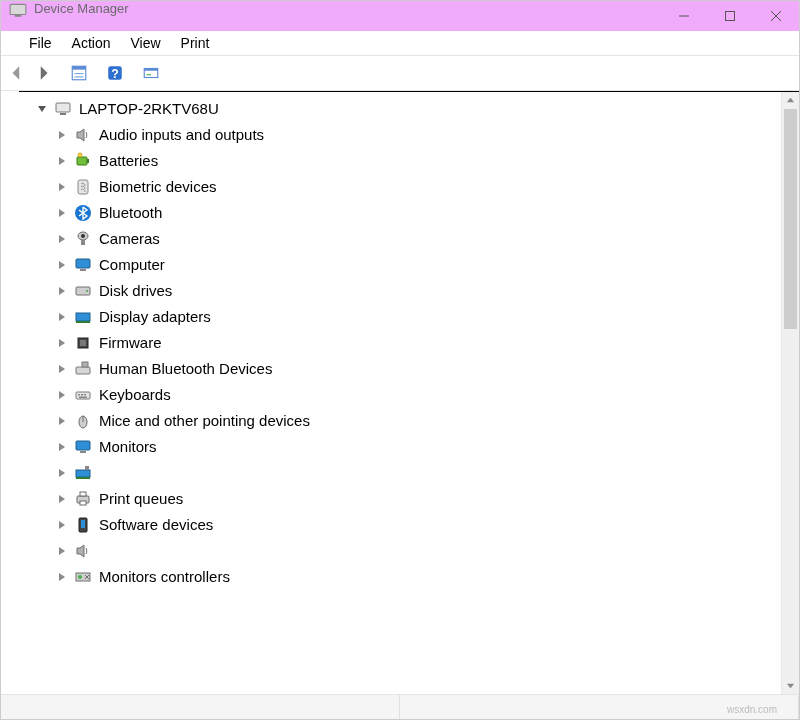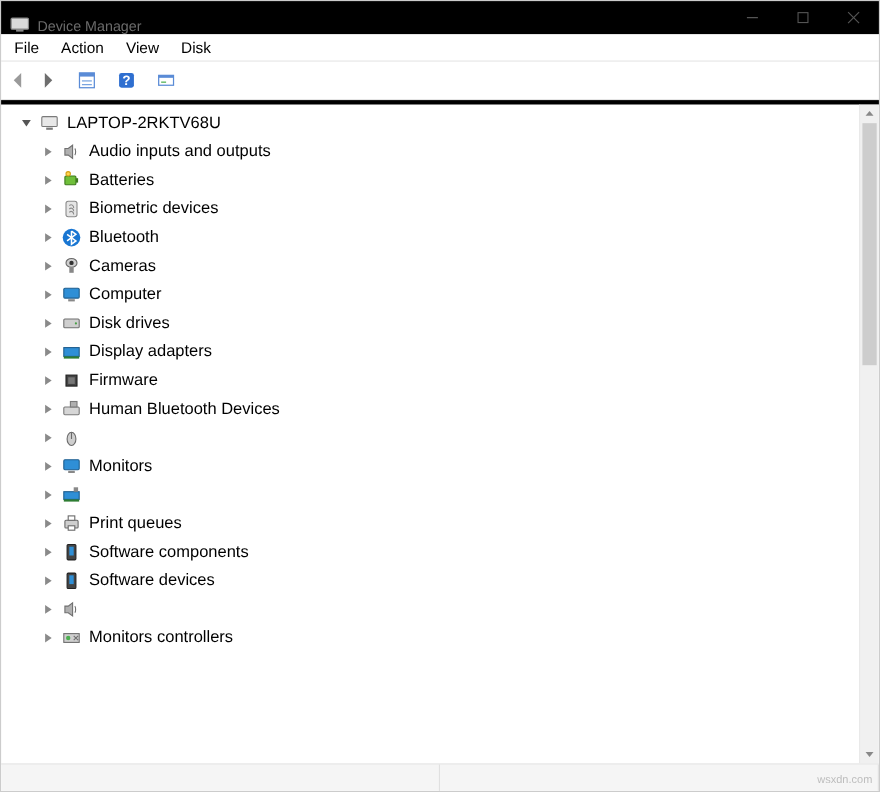--- a/index.html
+++ b/index.html
@@ -16,22 +16,22 @@
     border: 1px solid #cccccc;
     box-sizing: border-box;
     display: flex;
     flex-direction: column;
     position: relative;
   }
   
   .titlebar {
     height: 30px;
     display: flex;
-    align-items: flex-end;
-    background: #000000;
+    align-items: flex-start;
+    background: #f0abfc;
     color: #6b6b6b;
     font-size: 13px;
   }
   .titlebar .appicon {
     width: 18px; height: 18px;
     margin: 0 7px 0 8px;
     display: inline-flex; align-items: center; justify-content: center;
   }
   .titlebar .title { flex: 0 0 auto; }
   .titlebar .spacer { flex: 1 1 auto; }
@@ -40,21 +40,21 @@
     display: inline-flex; align-items: center; justify-content: center;
     color: #666;
   }
   .winbtn svg { width: 12px; height: 12px; stroke: #555; stroke-width: 1; fill: none; }
   .winbtn.close svg { stroke-width: 1; }
 
   
   .menubar {
     height: 24px;
     display: flex; align-items: center;
-    padding: 0 4px;
+    padding: 0 20px;
     font-size: 14px;
     color: #000;
     border-bottom: 1px solid #e5e5e5;
   }
   .menuitem { padding: 2px 12px 2px 8px; }
 
   
   .toolbar {
     height: 30px;
     display: flex; align-items: center;
@@ -66,22 +66,23 @@
     width: 24px; height: 24px;
     display: inline-flex; align-items: center; justify-content: center;
   }
   .tbtn svg { width: 18px; height: 18px; }
   .tsep { width: 8px; }
 
   
   .content {
     flex: 1 1 auto;
     display: flex;
-    border-top: 4px solid #000000;
+    border-top: 1px solid #000000;
     overflow: hidden;
+    margin-left: 18px;
   }
   .tree {
     flex: 1 1 auto;
     overflow: hidden;
     padding: 4px 0 4px 4px;
     font-size: 15px;
     line-height: 26px;
     color: #000;
   }
   .scrollbar {
@@ -131,21 +132,21 @@
     display: flex;
   }
   .statusbar .cell {
     border-right: 1px solid #e0e0e0;
     flex: 1 1 50%;
   }
 
   
   .wm {
     position: absolute;
-    right: 6px; bottom: 4px;
+    right: 22px; bottom: 4px;
     font-size: 10px;
     color: #bdbdbd;
     pointer-events: none;
   }
 </style>
 </head>
 <body>
 
 <div class="window">
 
@@ -173,21 +174,21 @@
           <line x1="1" y1="1" x2="11" y2="11"></line>
           <line x1="11" y1="1" x2="1" y2="11"></line>
         </svg>
     </span>
   </div>
 
   <div class="menubar">
     <span class="menuitem">File</span>
     <span class="menuitem">Action</span>
     <span class="menuitem">View</span>
-    <span class="menuitem">Disk</span>
+    <span class="menuitem">Print</span>
   </div>
 
   <div class="toolbar">
     <span class="tbtn">
       <svg viewBox="0 0 16 16">
           <path d="M10 2 L4 8 L10 14 Z" fill="#9a9a9a"></path>
         </svg>
     </span>
     <span class="tbtn">
       <svg viewBox="0 0 16 16">
@@ -383,33 +384,51 @@
           </span>
         <span class="nodeicon">
             <svg viewBox="0 0 18 18">
               <rect x="2" y="7" width="14" height="7" rx="1" fill="#d6d6d6" stroke="#7a7a7a"></rect>
               <rect x="8" y="2" width="6" height="5" fill="#b0b0b0" stroke="#7a7a7a"></rect>
             </svg>
           </span>
         <span class="nodelabel">Human Bluetooth Devices</span>
       </div>
 
+      <div class="treerow indent2">
+        <span class="tw">
+            <svg viewBox="0 0 10 10" width="10" height="10">
+              <path d="M2 1 L8 5 L2 9 Z" fill="#8a8a8a"></path>
+            </svg>
+          </span>
+        <span class="nodeicon">
+            <svg viewBox="0 0 18 18">
+              <rect x="2" y="6" width="14" height="7" rx="1" fill="#e5e5e5" stroke="#7a7a7a"></rect>
+              <rect x="4" y="8" width="2" height="1.5" fill="#888"></rect>
+              <rect x="7" y="8" width="2" height="1.5" fill="#888"></rect>
+              <rect x="10" y="8" width="2" height="1.5" fill="#888"></rect>
+              <rect x="5" y="10.5" width="8" height="1.5" fill="#888"></rect>
+            </svg>
+          </span>
+        <span class="nodelabel">Keyboards</span>
+      </div>
 
       <div class="treerow indent2">
         <span class="tw">
             <svg viewBox="0 0 10 10" width="10" height="10">
               <path d="M2 1 L8 5 L2 9 Z" fill="#8a8a8a"></path>
             </svg>
           </span>
         <span class="nodeicon">
             <svg viewBox="0 0 18 18">
               <ellipse cx="9" cy="10" rx="4" ry="6" fill="#cfcfcf" stroke="#6a6a6a"></ellipse>
               <line x1="9" y1="4" x2="9" y2="10" stroke="#6a6a6a"></line>
             </svg>
           </span>
+        <span class="nodelabel">Mice and other pointing devices</span>
       </div>
 
       <div class="treerow indent2">
         <span class="tw">
             <svg viewBox="0 0 10 10" width="10" height="10">
               <path d="M2 1 L8 5 L2 9 Z" fill="#8a8a8a"></path>
             </svg>
           </span>
         <span class="nodeicon">
             <svg viewBox="0 0 18 18">
@@ -446,34 +465,20 @@
               <rect x="3" y="6" width="12" height="7" rx="1" fill="#cfcfcf" stroke="#6a6a6a"></rect>
               <rect x="6" y="2" width="6" height="4" fill="#fff" stroke="#6a6a6a"></rect>
               <rect x="6" y="11" width="6" height="4" fill="#fff" stroke="#6a6a6a"></rect>
             </svg>
           </span>
         <span class="nodelabel">Print queues</span>
       </div>
 
 
 
-      <div class="treerow indent2">
-        <span class="tw">
-            <svg viewBox="0 0 10 10" width="10" height="10">
-              <path d="M2 1 L8 5 L2 9 Z" fill="#8a8a8a"></path>
-            </svg>
-          </span>
-        <span class="nodeicon">
-            <svg viewBox="0 0 18 18">
-              <rect x="5" y="2" width="8" height="14" rx="1" fill="#444" stroke="#222"></rect>
-              <rect x="7" y="4" width="4" height="8" fill="#2f8fd6"></rect>
-            </svg>
-          </span>
-        <span class="nodelabel">Software components</span>
-      </div>
 
       <div class="treerow indent2">
         <span class="tw">
             <svg viewBox="0 0 10 10" width="10" height="10">
               <path d="M2 1 L8 5 L2 9 Z" fill="#8a8a8a"></path>
             </svg>
           </span>
         <span class="nodeicon">
             <svg viewBox="0 0 18 18">
               <rect x="5" y="2" width="8" height="14" rx="1" fill="#444" stroke="#222"></rect>

